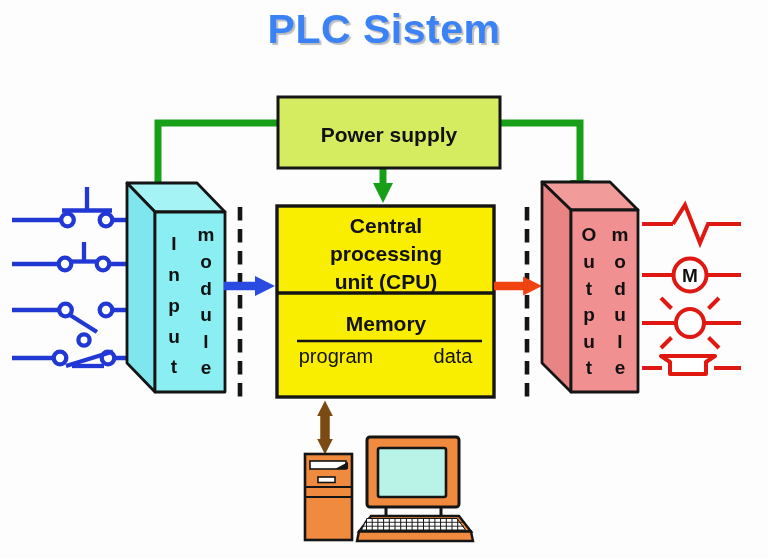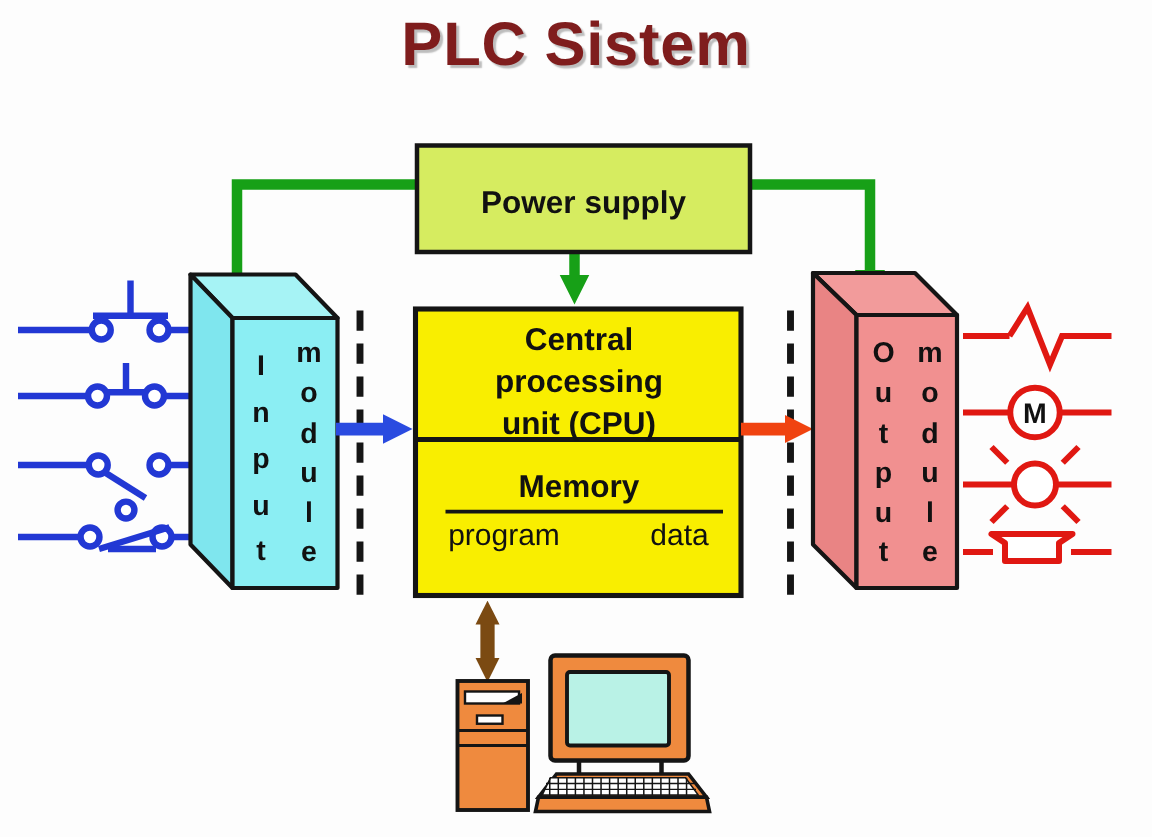--- a/index.html
+++ b/index.html
@@ -4,21 +4,21 @@
 <style>
   html,body { margin:0; padding:0; background:#fff; }
   .stage {
     position:relative; width:768px; height:558px;
     background:#fdfdfd; overflow:hidden;
     font-family:"Liberation Sans", sans-serif;
   }
   .title {
     position:absolute; top:6px; left:0; width:100%;
     text-align:center; font-size:41px; font-weight:bold;
-    color:#7f1d1d; letter-spacing:0.5px;
+    color:#3b82f6; letter-spacing:0.5px;
     text-shadow:2px 2px 1px #bdbdbd;
   }
   svg.diagram { position:absolute; left:0; top:0; }
   svg text { font-family:"Liberation Sans", sans-serif; fill:#111; }
   .ctr { text-anchor:middle; }
   .ps-label  { font-size:21px; font-weight:bold; }
   .cpu-line  { font-size:21px; font-weight:bold; }
   .mem-sub   { font-size:20px; font-weight:normal; }
   .mod-letter{ font-size:19px; font-weight:bold; }
   .motor-m   { font-size:19px; font-weight:bold; }

